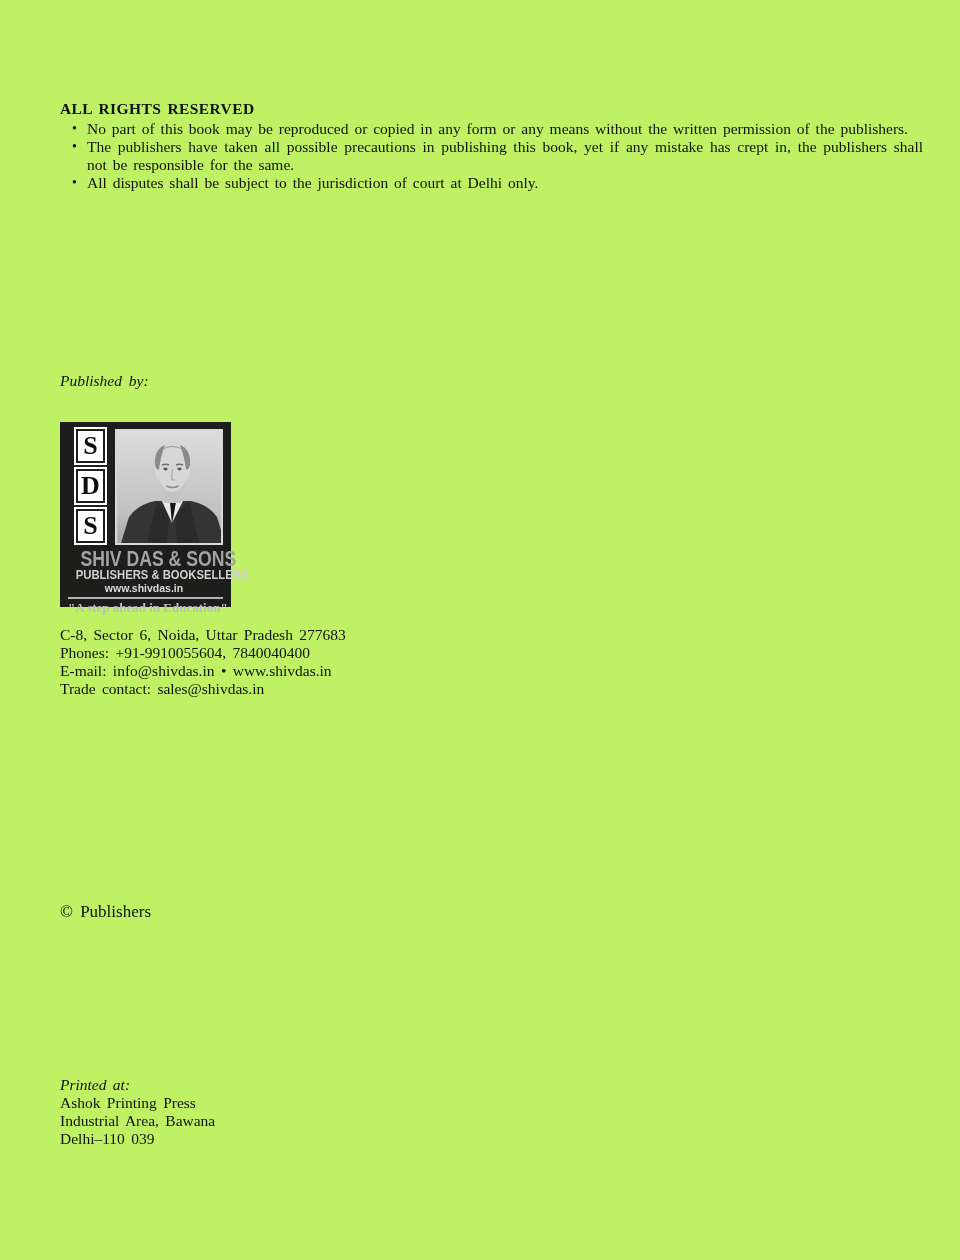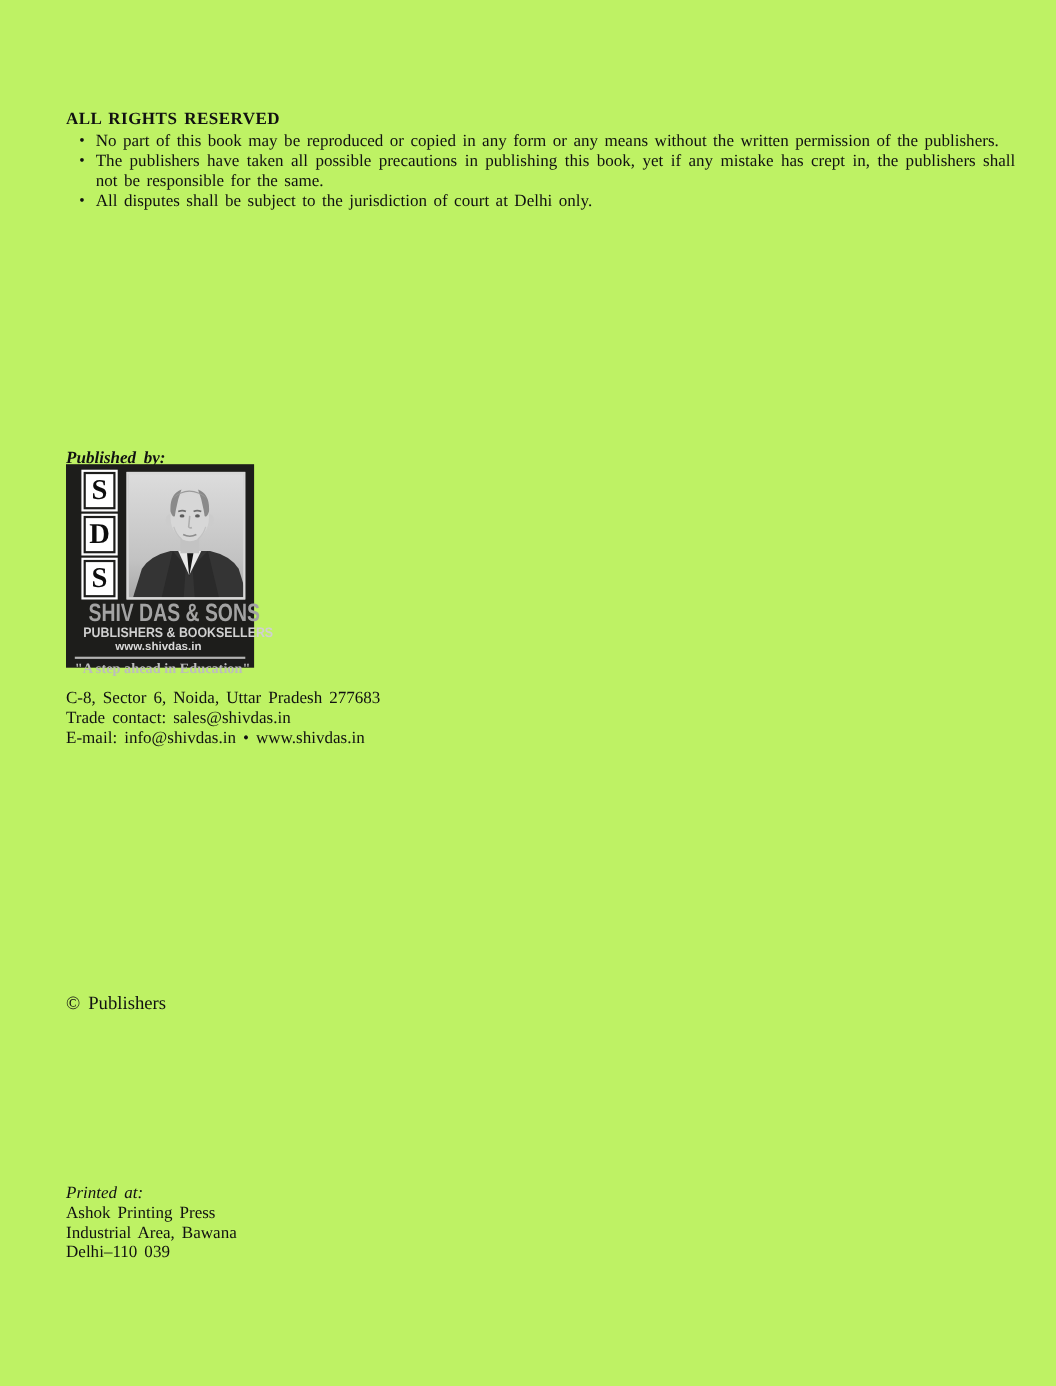--- a/index.html
+++ b/index.html
@@ -44,25 +44,24 @@
     position: absolute;
     left: 12px;
     top: 0;
     font-size: 14px;
   }
 
   
   .published-by {
     position: absolute;
     left: 60px;
-    top: 408px;
+    top: 372px;
     font-size: 15.5px;
     font-style: italic;
     word-spacing: 3px;
-    font-weight: bold;
   }
 
   
   .logo {
     position: absolute;
     left: 60px;
     top: 422px;
     width: 171px;
     height: 185px;
     background: #1d1d1b;
@@ -268,22 +267,23 @@
       </div>
     </div>
     <div class="logo-name">SHIV DAS &amp; SONS</div>
     <div class="logo-sub">PUBLISHERS &amp; BOOKSELLERS</div>
     <div class="logo-web">www.shivdas.in</div>
     <div class="logo-tagline">"A step ahead in Education"</div>
   </div>
 
   <div class="address">
     <div>C-8, Sector 6, Noida, Uttar Pradesh 277683</div>
+    <div>Phones: +91-9910055604, 7840040400</div>
+    <div>E-mail: info@shivdas.in • www.shivdas.in</div>
     <div>Trade contact: sales@shivdas.in</div>
-    <div>E-mail: info@shivdas.in • www.shivdas.in</div>
   </div>
 
   <div class="copyright">© Publishers</div>
 
   <div class="printed">
     <div class="label">Printed at:</div>
     <div class="press">Ashok Printing Press</div>
     <div>Industrial Area, Bawana</div>
     <div>Delhi–110 039</div>
   </div>

